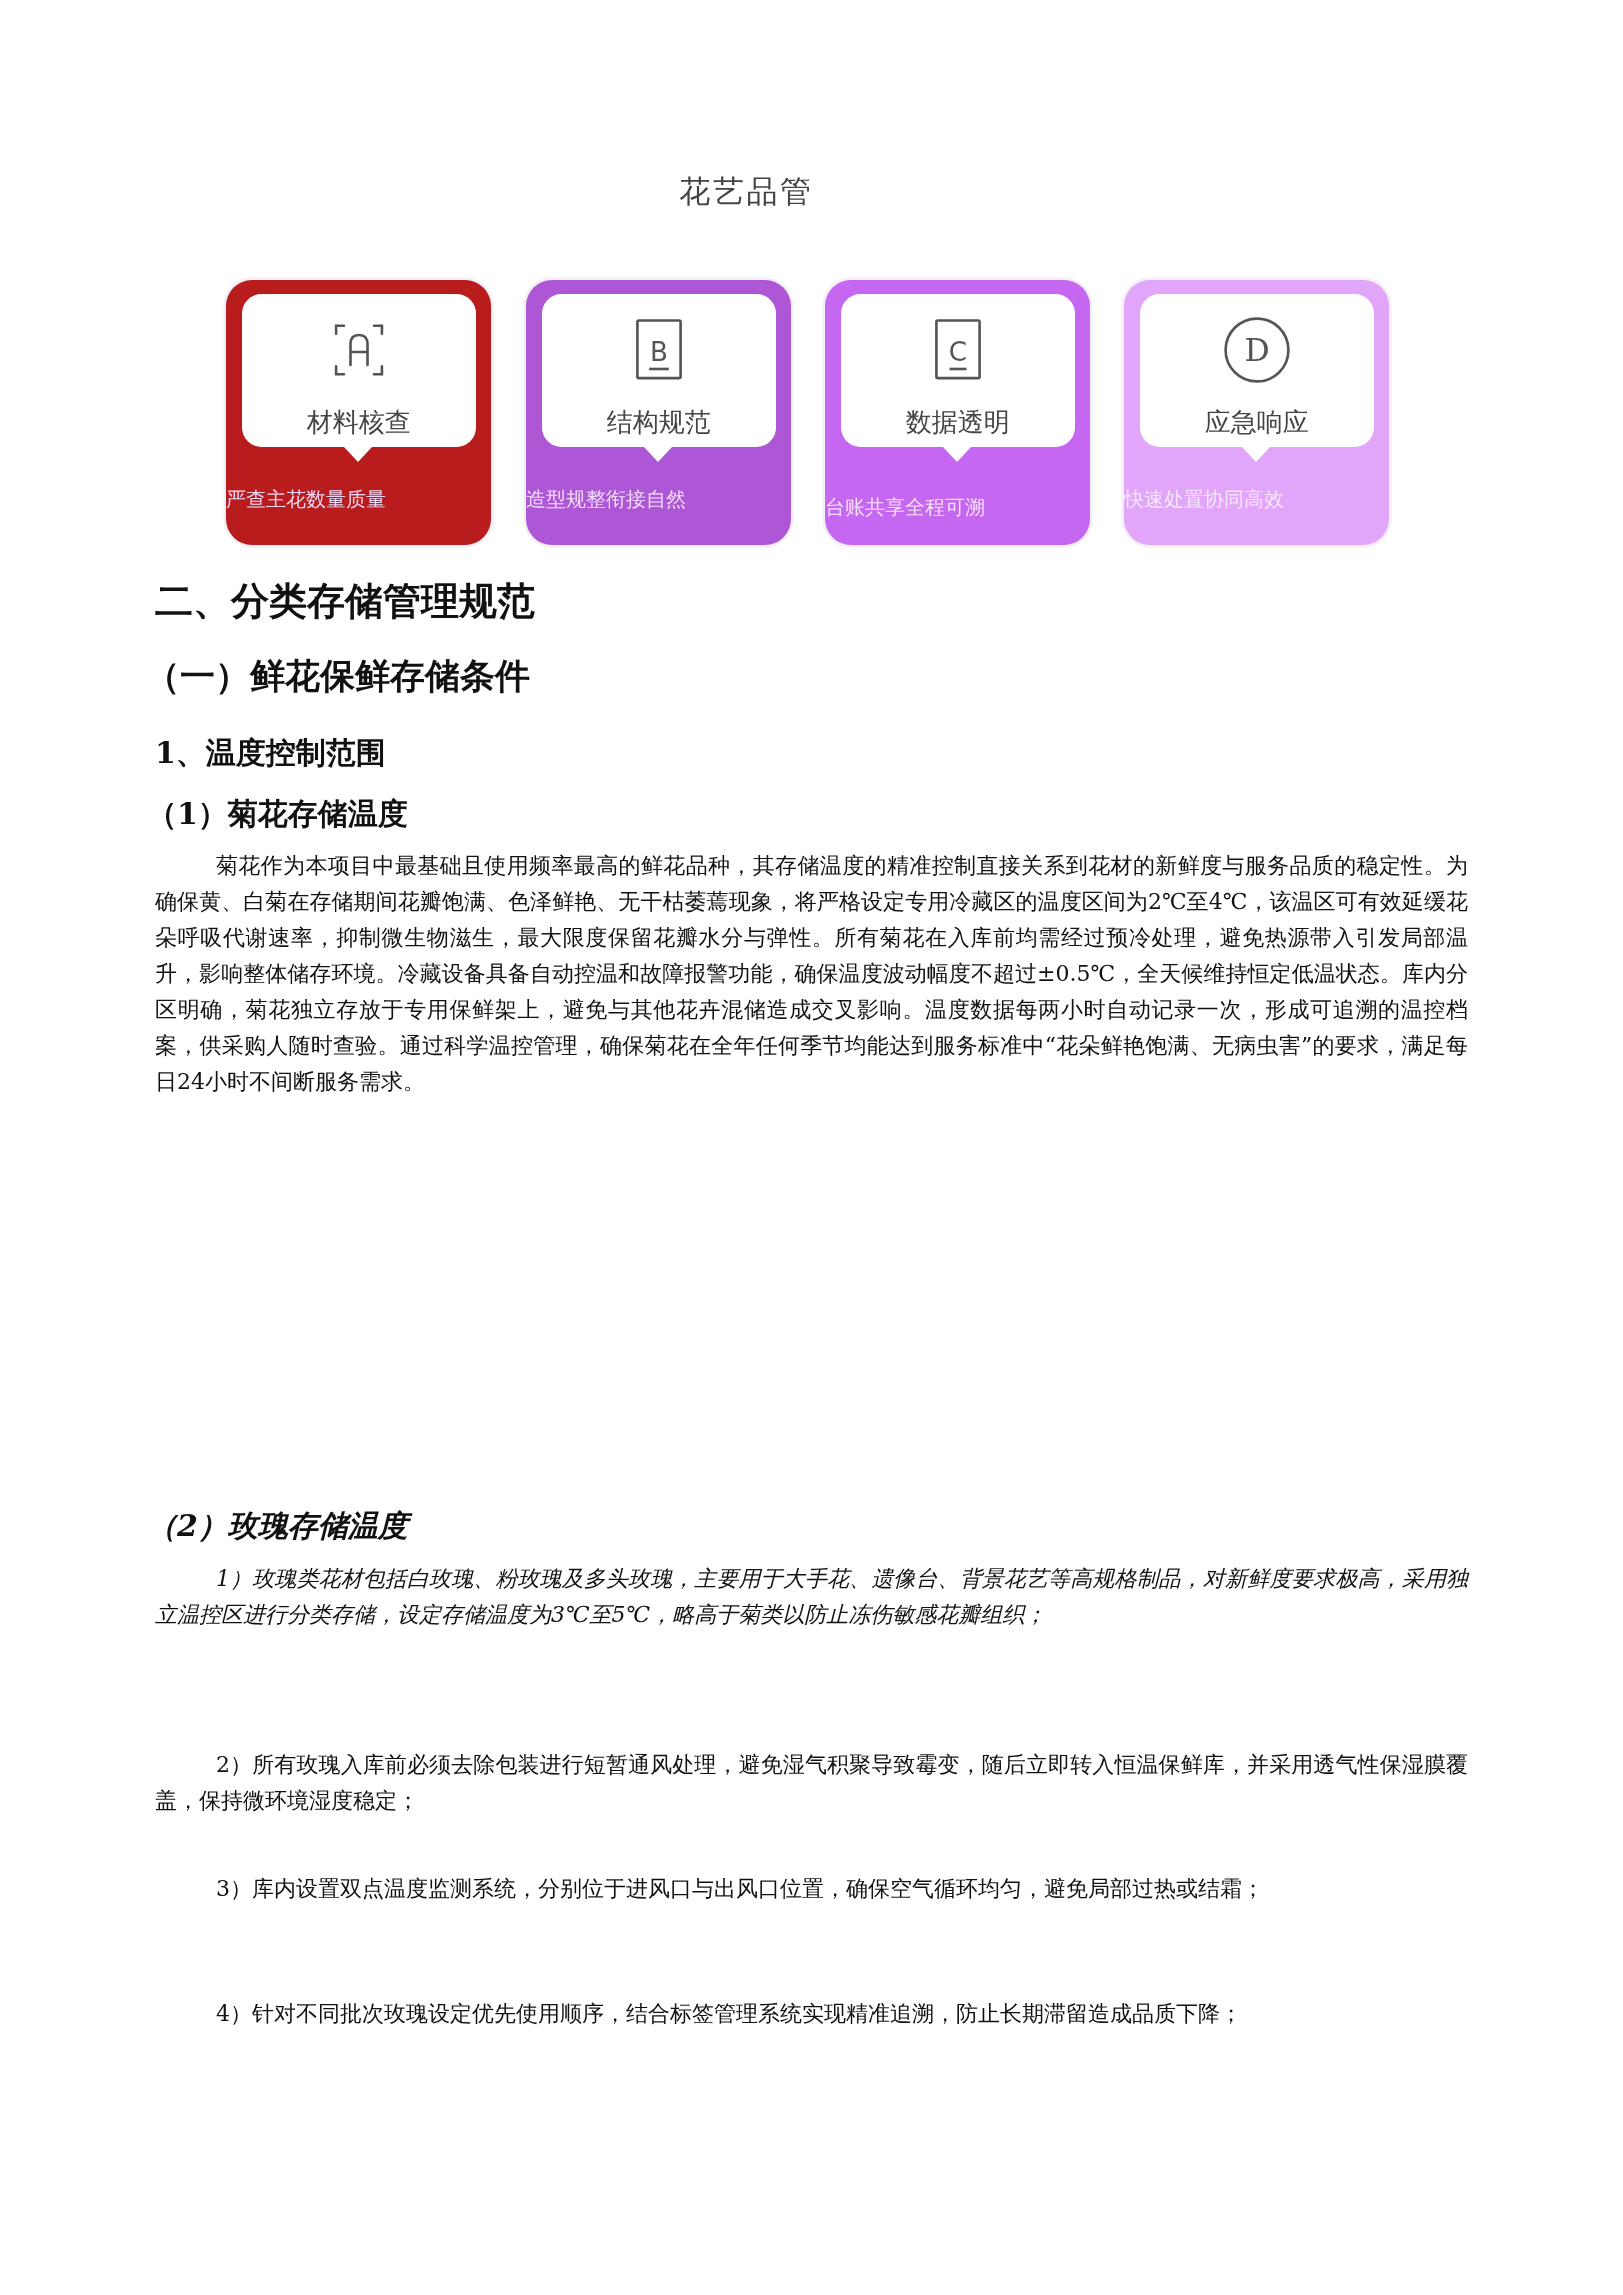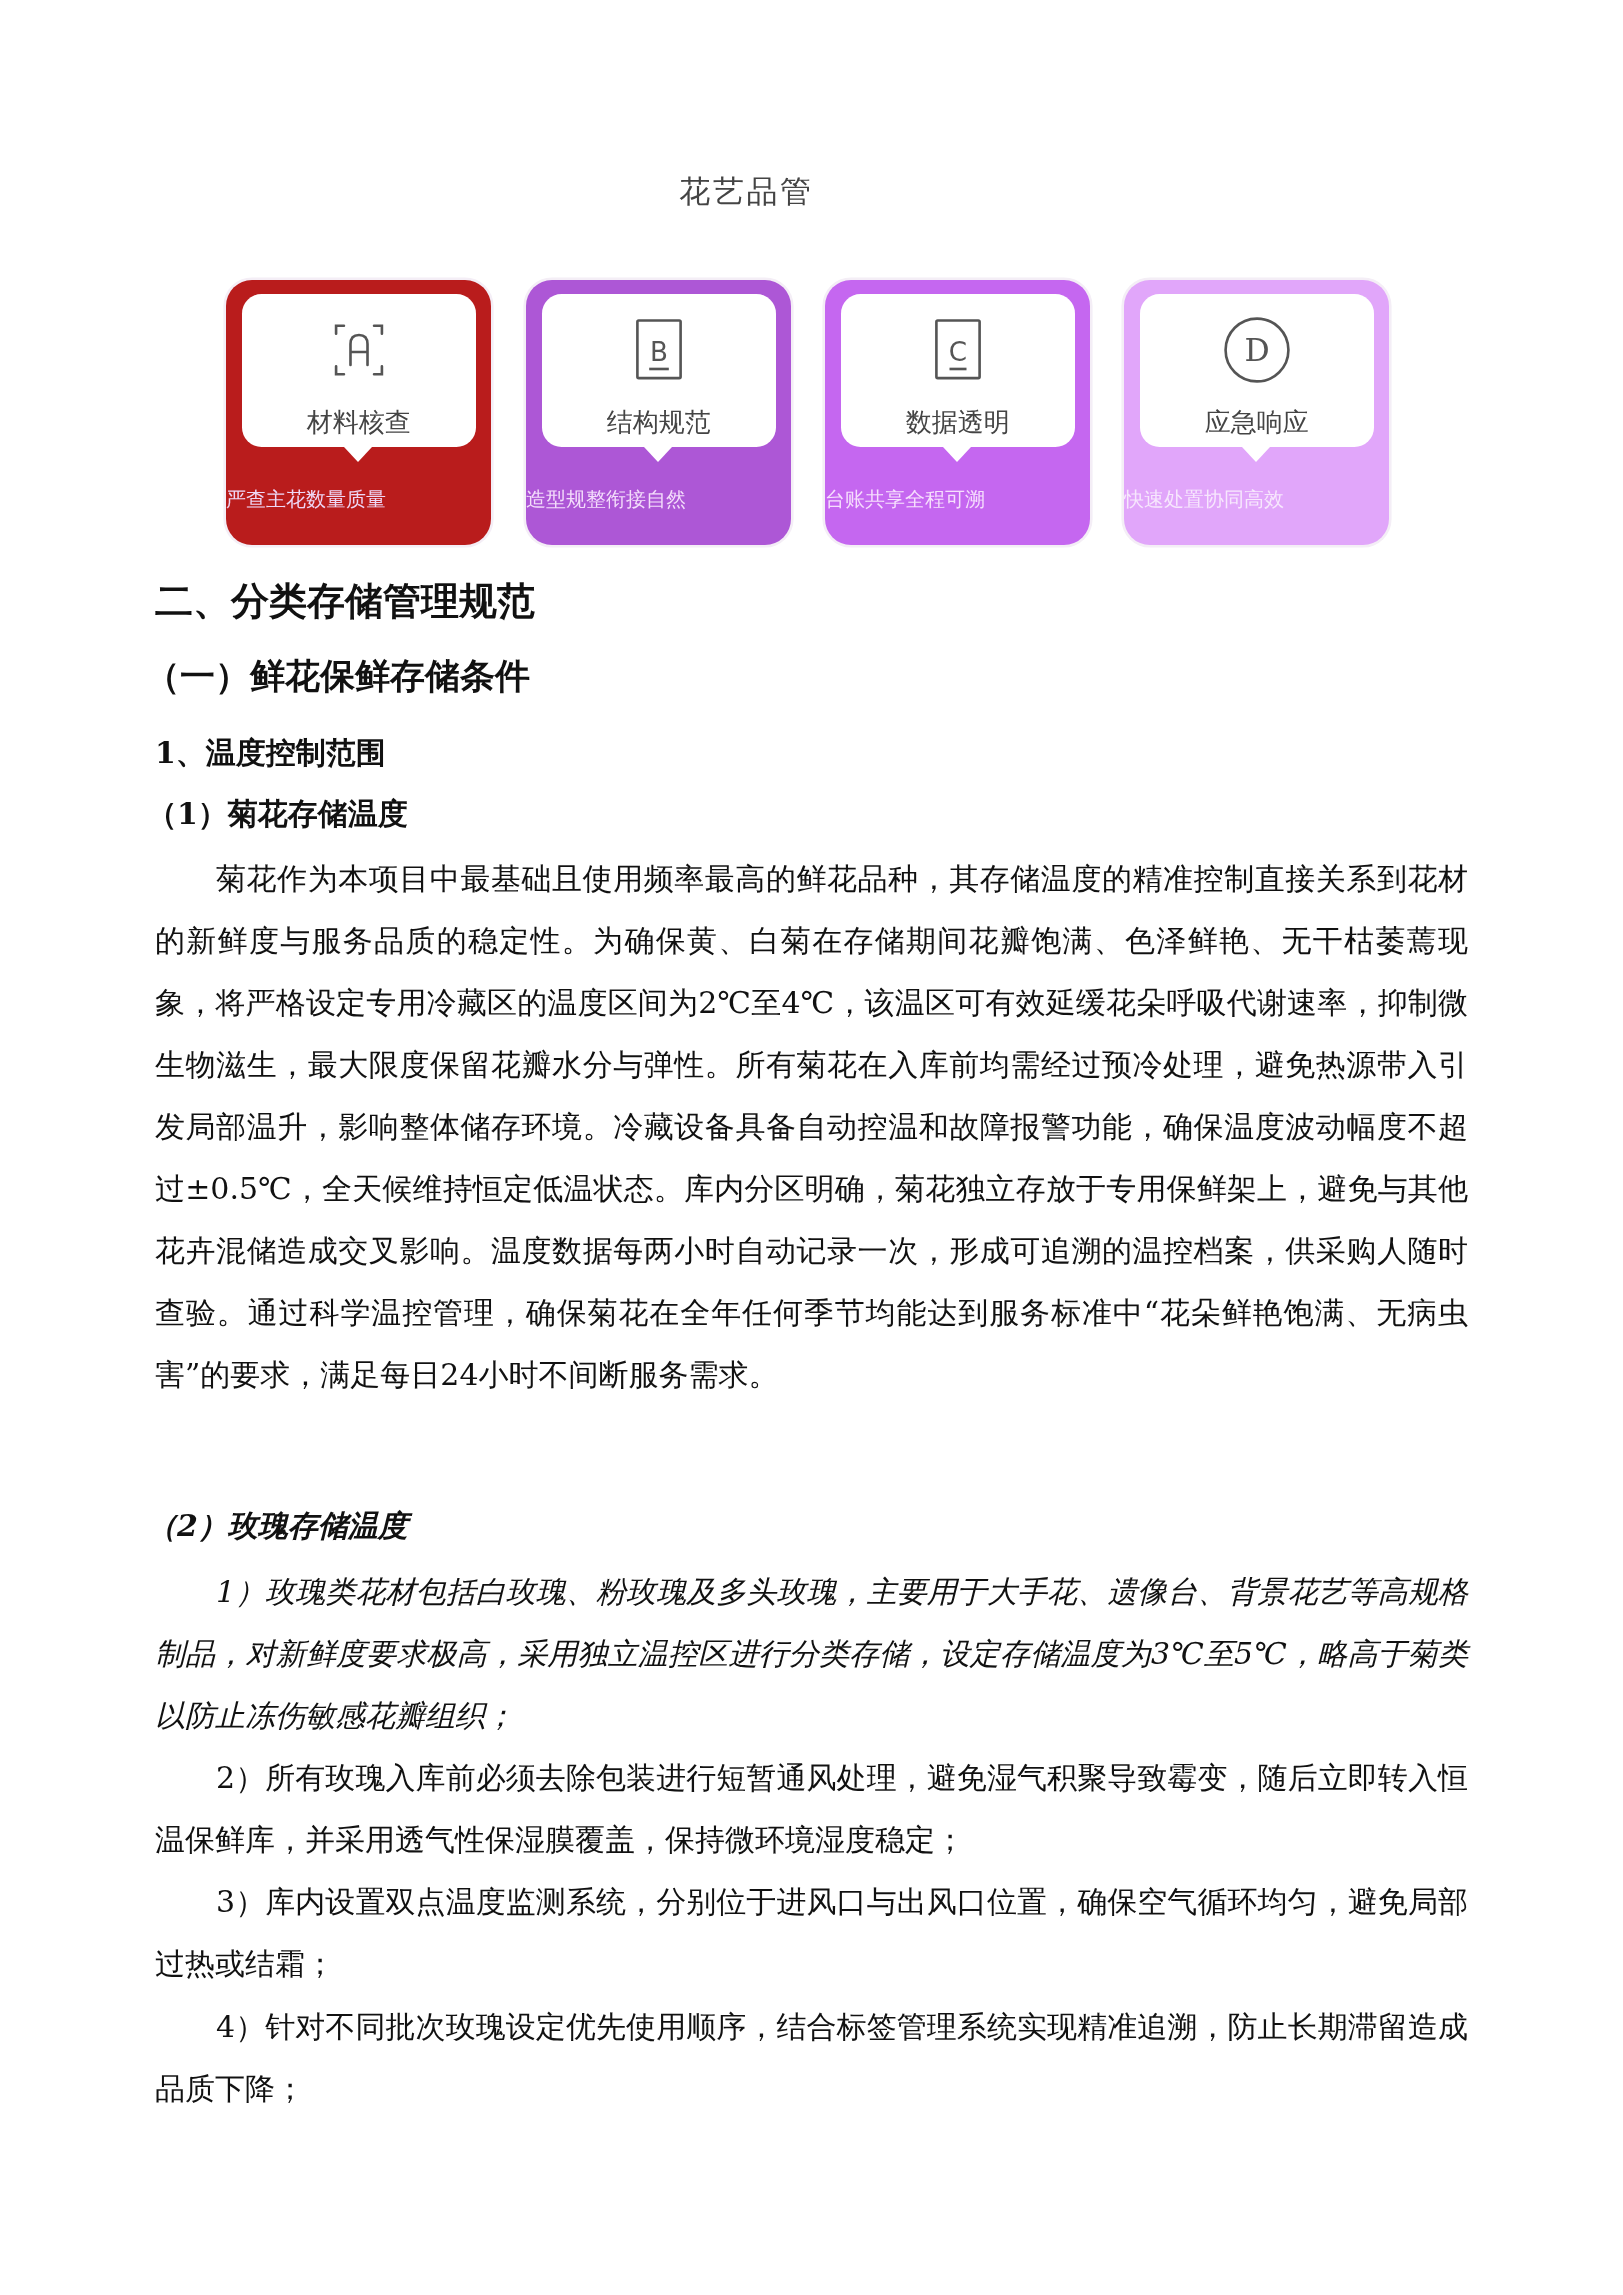--- a/index.html
+++ b/index.html
@@ -21,21 +21,21 @@
   .card .label { position:absolute; left:0; right:0; top:111px; text-align:center;
                  font-family:"DejaVu Sans","Liberation Sans",sans-serif; font-size:26px; color:#444; }
   .card .sub { position:absolute; left:0; right:0; top:206px; text-align:left;
                font-family:"DejaVu Serif","Liberation Serif",serif; font-size:20px; }
   .h1 { position:absolute; left:155px; top:576px; font-family:"DejaVu Sans","Liberation Sans",sans-serif;
         font-weight:bold; font-size:38px; color:#111; }
   .h2 { position:absolute; left:155px; top:653px; font-family:Liberation Mono, monospace;
         font-weight:bold; font-size:35px; color:#111; }
   .h3 { position:absolute; left:155px; font-family:"DejaVu Serif","Liberation Serif",serif;
         font-weight:bold; font-size:30px; color:#111; }
-  .para { position:absolute; left:155px; width:1313px; font-size:30px; line-height:62px;
+  .para { position:absolute; left:155px; width:1313px; font-size:22px; line-height:36px;
           text-align:justify; text-indent:61px; color:#111;
           font-family:"DejaVu Serif","Liberation Serif",serif; }
 </style>
 </head>
 <body>
 
 <div class="page-title">花艺品管</div>
 
 <div class="cards">
 
@@ -69,21 +69,21 @@
 
   <div class="card" style="left:599px;background:#c567f0;">
     <div class="panel">
       <svg class="icon" viewBox="0 0 110 110">
         <rect x="22" y="10" width="66" height="88" rx="2" fill="none" stroke="#555" stroke-width="4"></rect>
         <text x="55" y="72" text-anchor="middle" font-family="DejaVu Sans, sans-serif" font-size="40" fill="#555">C</text>
         <line x1="42" y1="84" x2="68" y2="84" stroke="#555" stroke-width="4"></line>
       </svg>
       <div class="label">数据透明</div>
     </div>
-    <div class="sub" style="color:#f6defd;">台账共享全程可溯</div>
+    <div class="sub" style="color:#f6defd;margin-top:8px;">台账共享全程可溯</div>
   </div>
 
   <div class="card" style="left:898px;background:#e1a6fa;">
     <div class="panel">
       <svg class="icon" viewBox="0 0 110 110">
         <circle cx="55" cy="55" r="48" fill="none" stroke="#555" stroke-width="4"></circle>
         <text x="55" y="72" text-anchor="middle" font-family="DejaVu Serif, serif" font-size="48" fill="#555">D</text>
       </svg>
       <div class="label">应急响应</div>
     </div>

